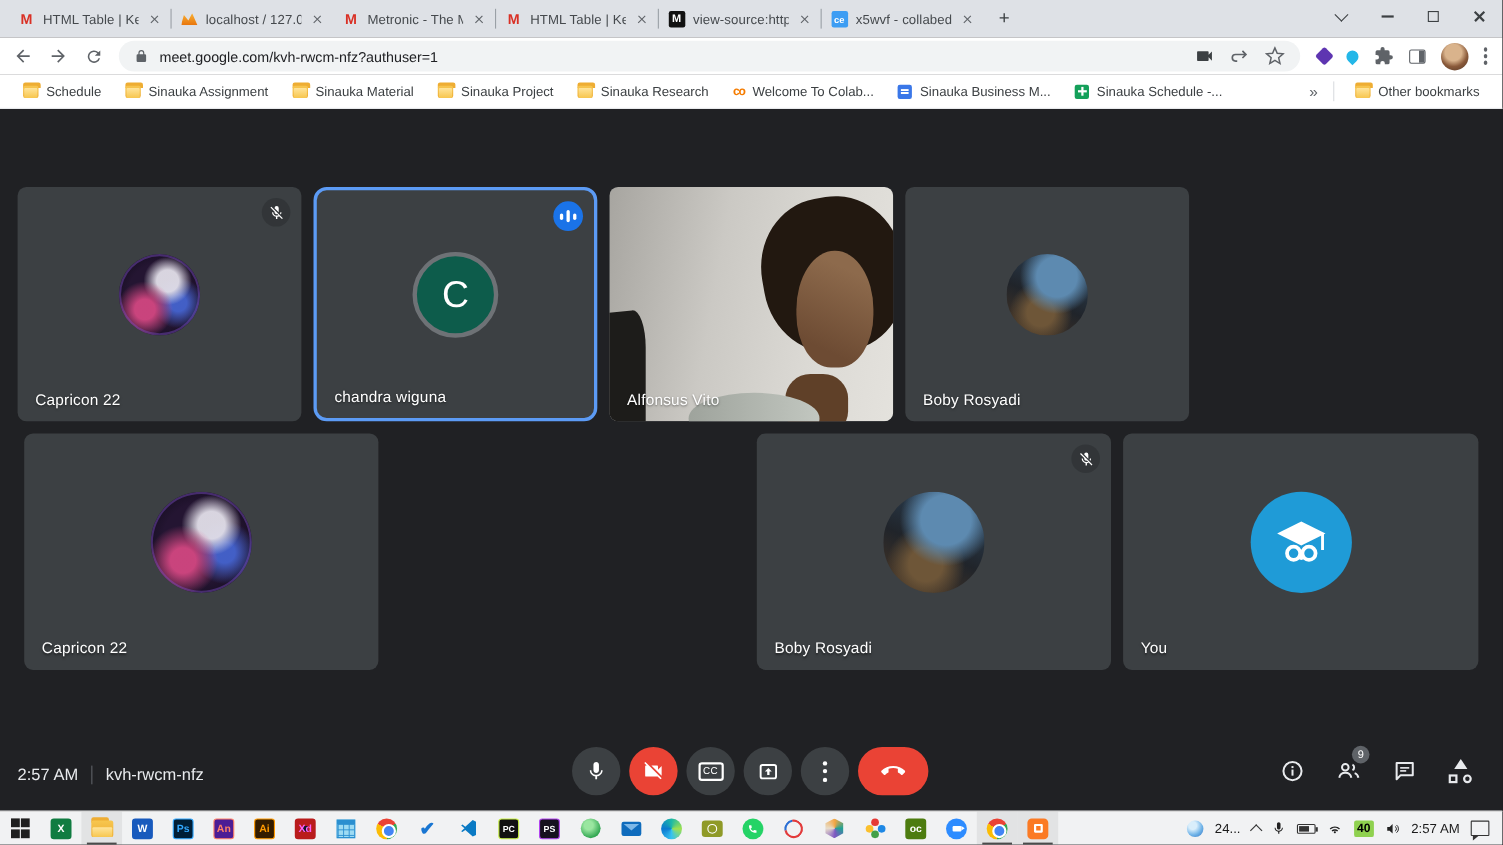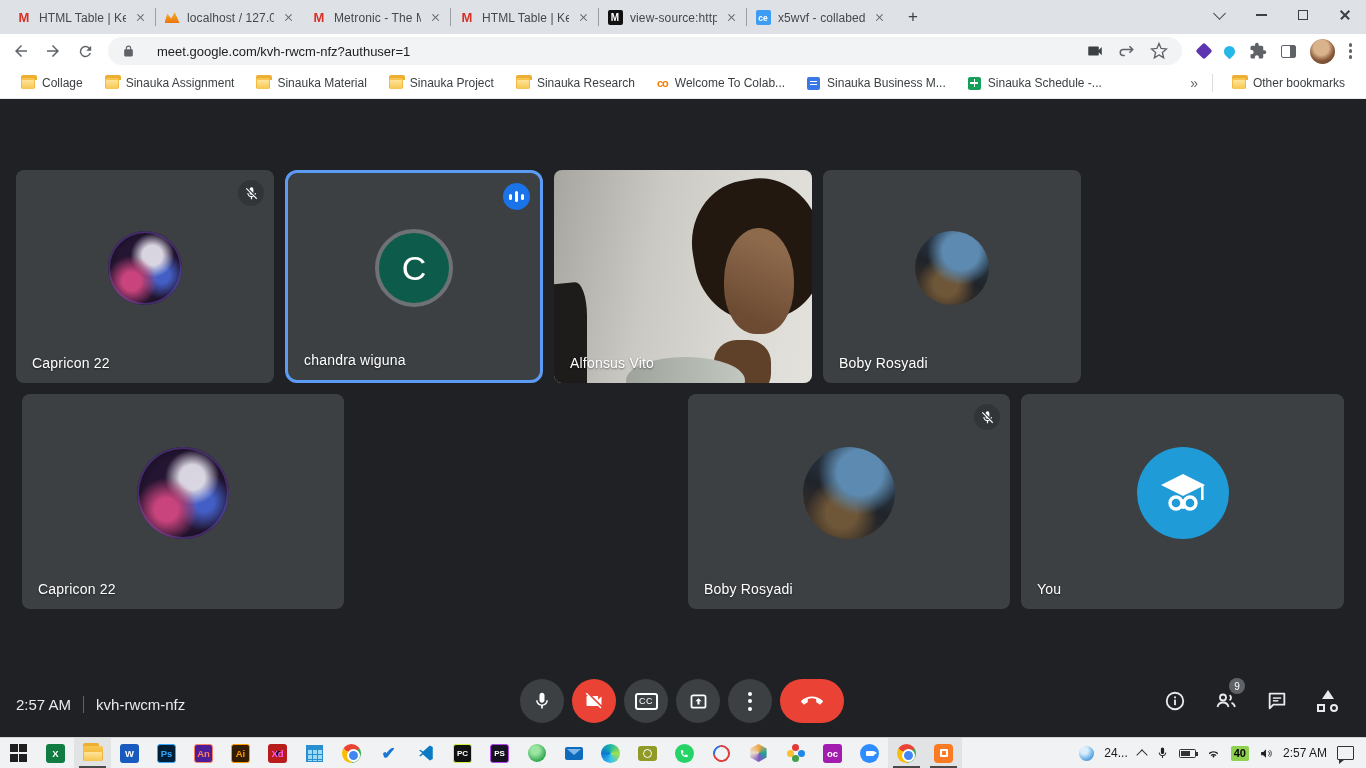--- a/index.html
+++ b/index.html
@@ -30,21 +30,21 @@
   .glyph-min{width:11px;height:1.6px;background:#3c4043}
   .glyph-max{width:10px;height:10px;border:1.6px solid #3c4043}
   .glyph-x{position:relative;width:12px;height:12px}
   .glyph-x::before,.glyph-x::after{content:"";position:absolute;left:0;top:5px;width:12px;height:1.6px;background:#3c4043}
   .glyph-x::before{transform:rotate(45deg)}.glyph-x::after{transform:rotate(-45deg)}
 
   
   .toolbar{position:absolute;top:34px;left:0;right:0;height:34px;background:#fff;display:flex;align-items:center;padding:0 6px;gap:2px}
   .navbtn{width:30px;height:30px;border-radius:50%;display:flex;align-items:center;justify-content:center;flex-shrink:0}
   .omnibox{flex:1;height:28px;background:#f1f3f4;border-radius:14px;display:flex;align-items:center;padding:0 6px 0 14px;margin:0 6px;min-width:0}
-  .urltext{font-size:13px;color:#202124;margin-left:22px;white-space:nowrap;overflow:hidden;flex:1}
+  .urltext{font-size:13px;color:#202124;margin-left:10px;white-space:nowrap;overflow:hidden;flex:1}
   .obicons{display:flex;align-items:center;gap:14px;padding-right:8px}
   .extrow{display:flex;align-items:center;gap:14px;padding:0 8px;flex-shrink:0}
   .diamond{width:12px;height:12px;background:#5e35b1;transform:rotate(45deg);border-radius:2px}
   .drop{width:11px;height:11px;background:#24b7e8;border-radius:50% 50% 50% 0;transform:rotate(-45deg)}
   .sidepanel{width:15px;height:13px;border:1.7px solid #5f6368;border-radius:2px;position:relative}
   .sidepanel::after{content:"";position:absolute;right:0;top:0;bottom:0;width:5px;background:#5f6368}
   .avatar-sm{width:25px;height:25px;border-radius:50%;background:radial-gradient(circle at 45% 35%,#d9b38c 0 35%,#8a5a3a 60%,#4e3424 100%)}
   .kebab{display:flex;flex-direction:column;gap:2.5px}
   .kebab i{width:3.5px;height:3.5px;border-radius:50%;background:#5f6368}
 
@@ -280,21 +280,21 @@
   </div>
 </div>
 
 <div class="bmbar">
   <div class="bm">
     <span class="folder-ico" style="width:14px;height:11px">
         <span class="tab"></span>
         <span class="bk"></span>
         <span class="fr"></span>
       </span>
-    <span>Collage</span>
+    <span>Schedule</span>
   </div>
   <div class="bm">
     <span class="folder-ico" style="width:14px;height:11px">
         <span class="tab"></span>
         <span class="bk"></span>
         <span class="fr"></span>
       </span>
     <span>Sinauka Assignment</span>
   </div>
   <div class="bm">
@@ -572,21 +572,21 @@
     </div>
   <div class="tba">
       <span class="flower-ico">
         <i></i>
         <i></i>
         <i></i>
         <i></i>
       </span>
     </div>
   <div class="tba">
-      <span class="sq19" style="background:#a21caf;text-transform:lowercase">oc</span>
+      <span class="sq19" style="background:#4d7c0f;text-transform:lowercase">oc</span>
     </div>
   <div class="tba">
       <span class="zoom-ico">
         <span class="zoom-cam"></span>
       </span>
     </div>
   <div class="tba active">
       <span class="chrome-ico"></span>
     </div>
   <div class="tba active">

